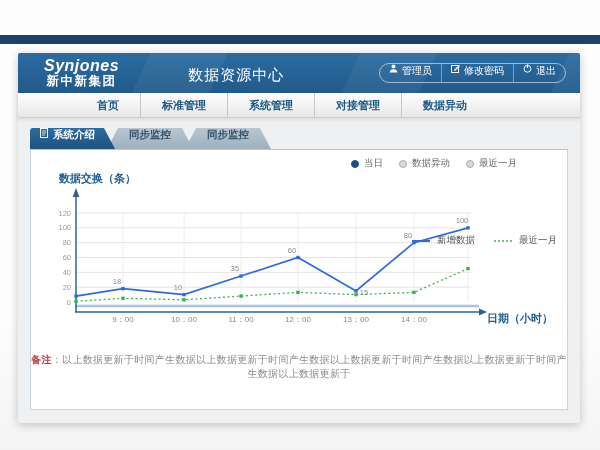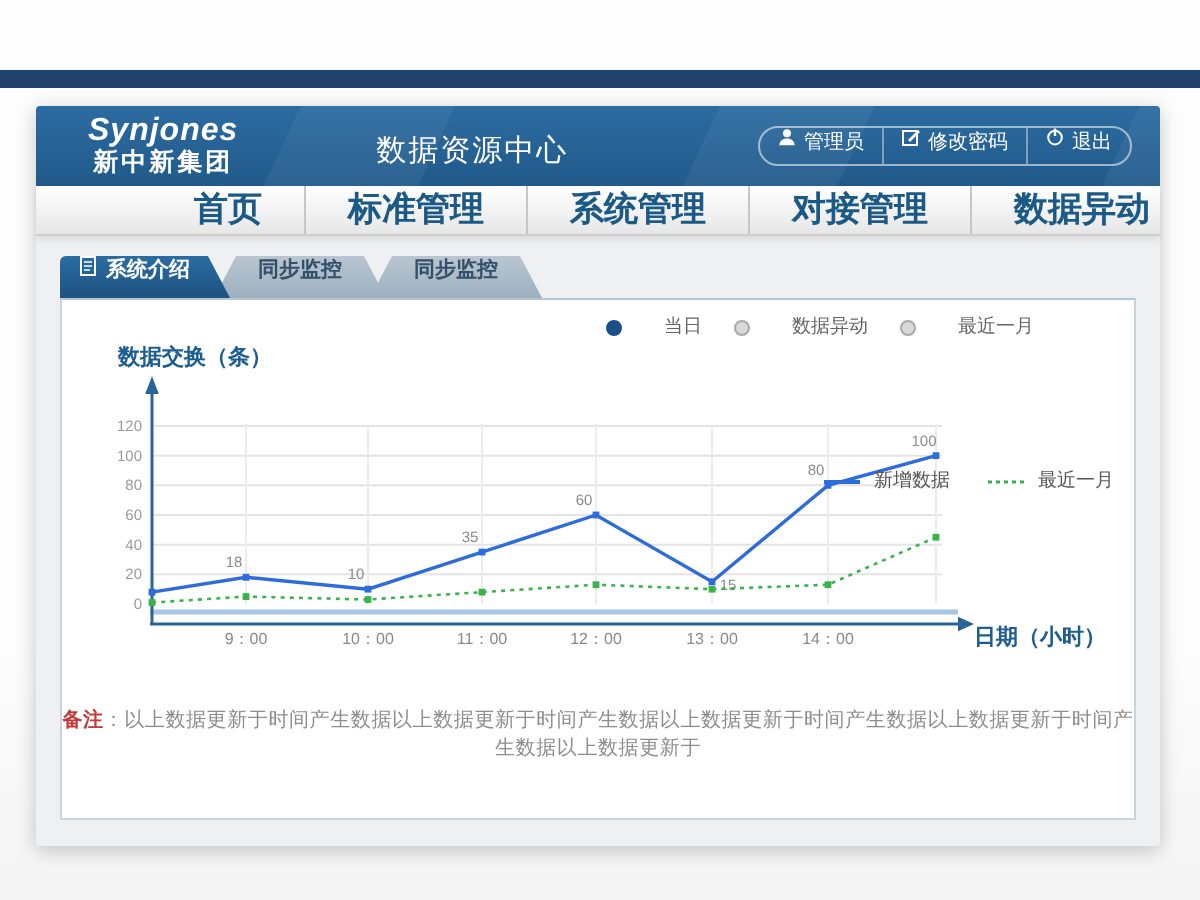--- a/index.html
+++ b/index.html
@@ -42,21 +42,21 @@
   }
   .user-item + .user-item { border-left:1px solid rgba(255,255,255,.4); }
   .user-item svg { display:block; }
   
   .nav {
     height:25px; background:linear-gradient(#ffffff,#e7e7e7);
     border-bottom:1px solid #cfcfcf; box-shadow:0 2px 3px rgba(0,0,0,.08);
     display:flex; align-items:center; padding-left:58px; position:relative; z-index:2;
   }
   .nav-item {
-    font-size:17px; font-weight:bold; color:#1b5a86; padding:0 21px;
+    font-size:11px; font-weight:bold; color:#1b5a86; padding:0 21px;
     line-height:24px; cursor:pointer; white-space:nowrap;
   }
   .nav-item + .nav-item { border-left:1px solid #c6c6c6; }
   
   .tabs { position:absolute; left:12px; top:75px; display:flex; height:21px; }
   .tab {
     font-size:10.5px; font-weight:bold; display:flex; align-items:flex-start;
     cursor:pointer; position:relative;
   }
   .tab-active {
@@ -73,21 +73,21 @@
   .tab-inactive.t3 { z-index:1; }
   
   .panel {
     position:absolute; left:12px; top:96px; width:538px; height:261px;
     background:#fff; border:1px solid #c9d5de; border-top-color:#b5c6d2;
   }
   .radios {
     position:absolute; top:7px; right:50px; display:flex; gap:16px;
     font-size:9.5px; color:#666; align-items:center;
   }
-  .radio-opt { display:flex; align-items:center; gap:21px; cursor:pointer; }
+  .radio-opt { display:flex; align-items:center; gap:5px; cursor:pointer; }
   .radio-dot {
     width:8px; height:8px; border-radius:50%;
     background:#d9d9d9; border:1px solid #a9a9a9;
   }
   .radio-dot.sel { background:#1b4f8a; border-color:#1b4f8a; }
   .y-title {
     position:absolute; left:28px; top:21px; font-size:11px; font-weight:bold; color:#1d5d8f;
   }
   .x-title {
     position:absolute; left:456px; top:161px; font-size:11px; font-weight:bold; color:#1d5d8f;

